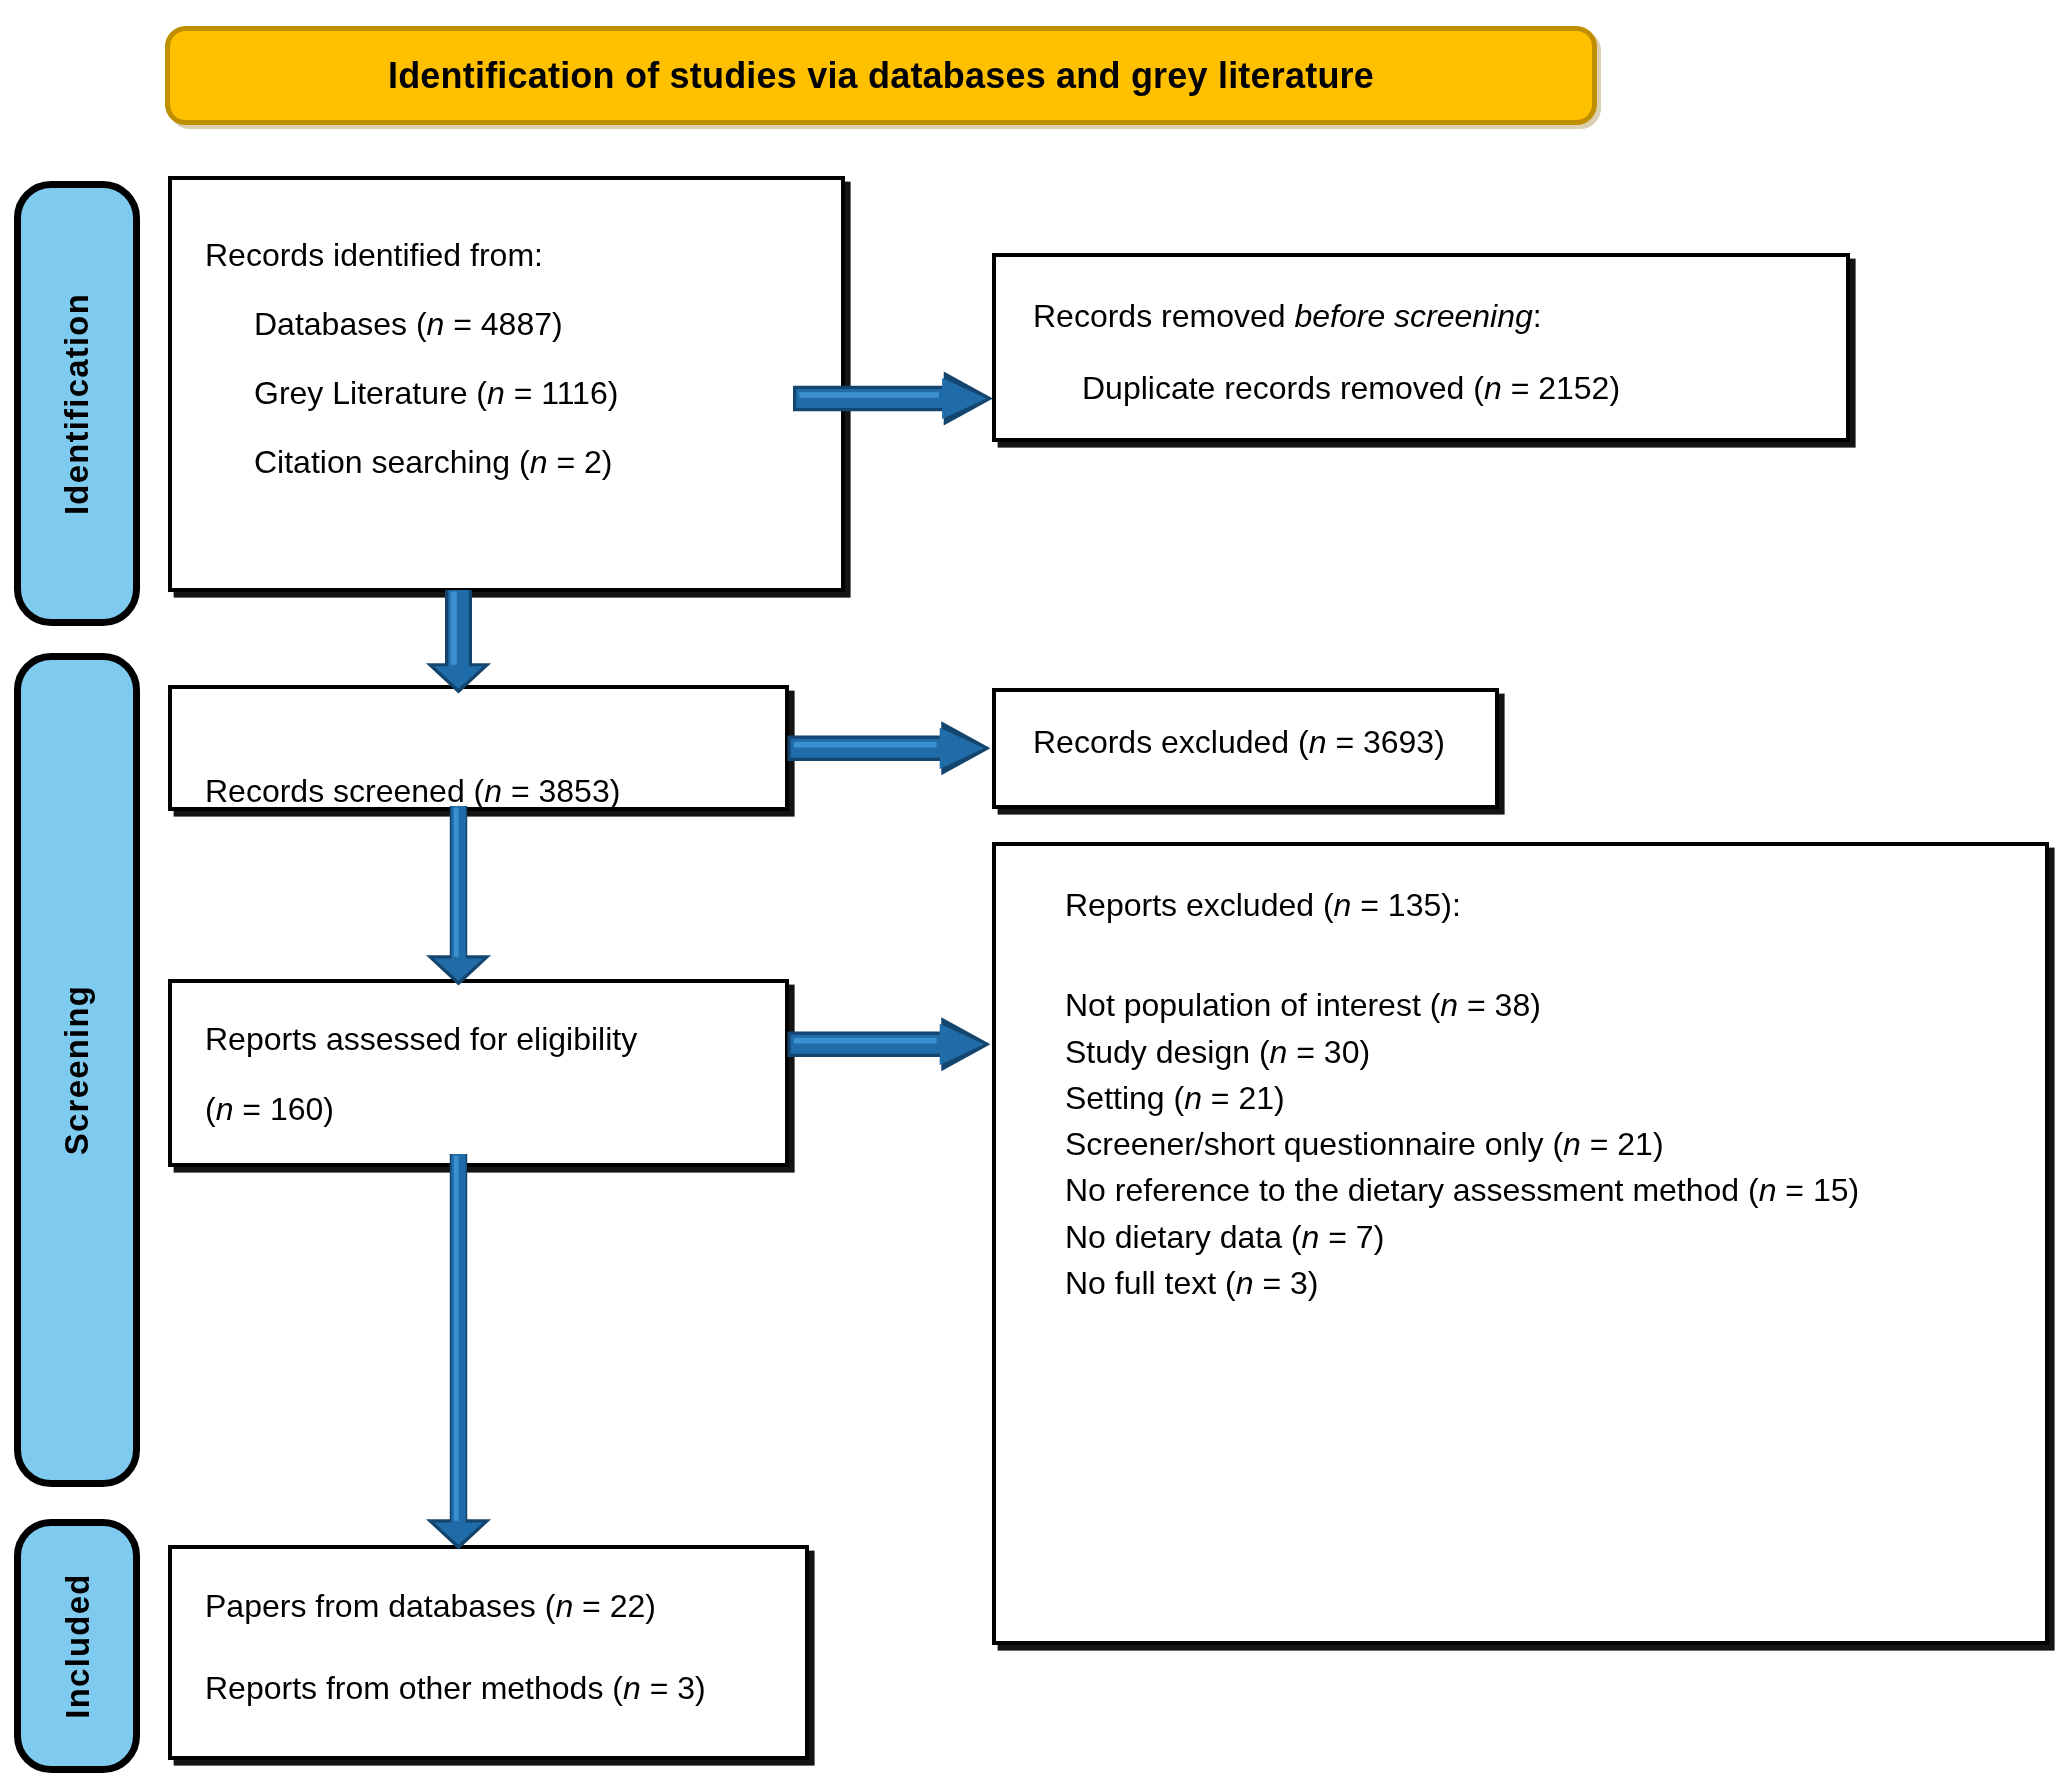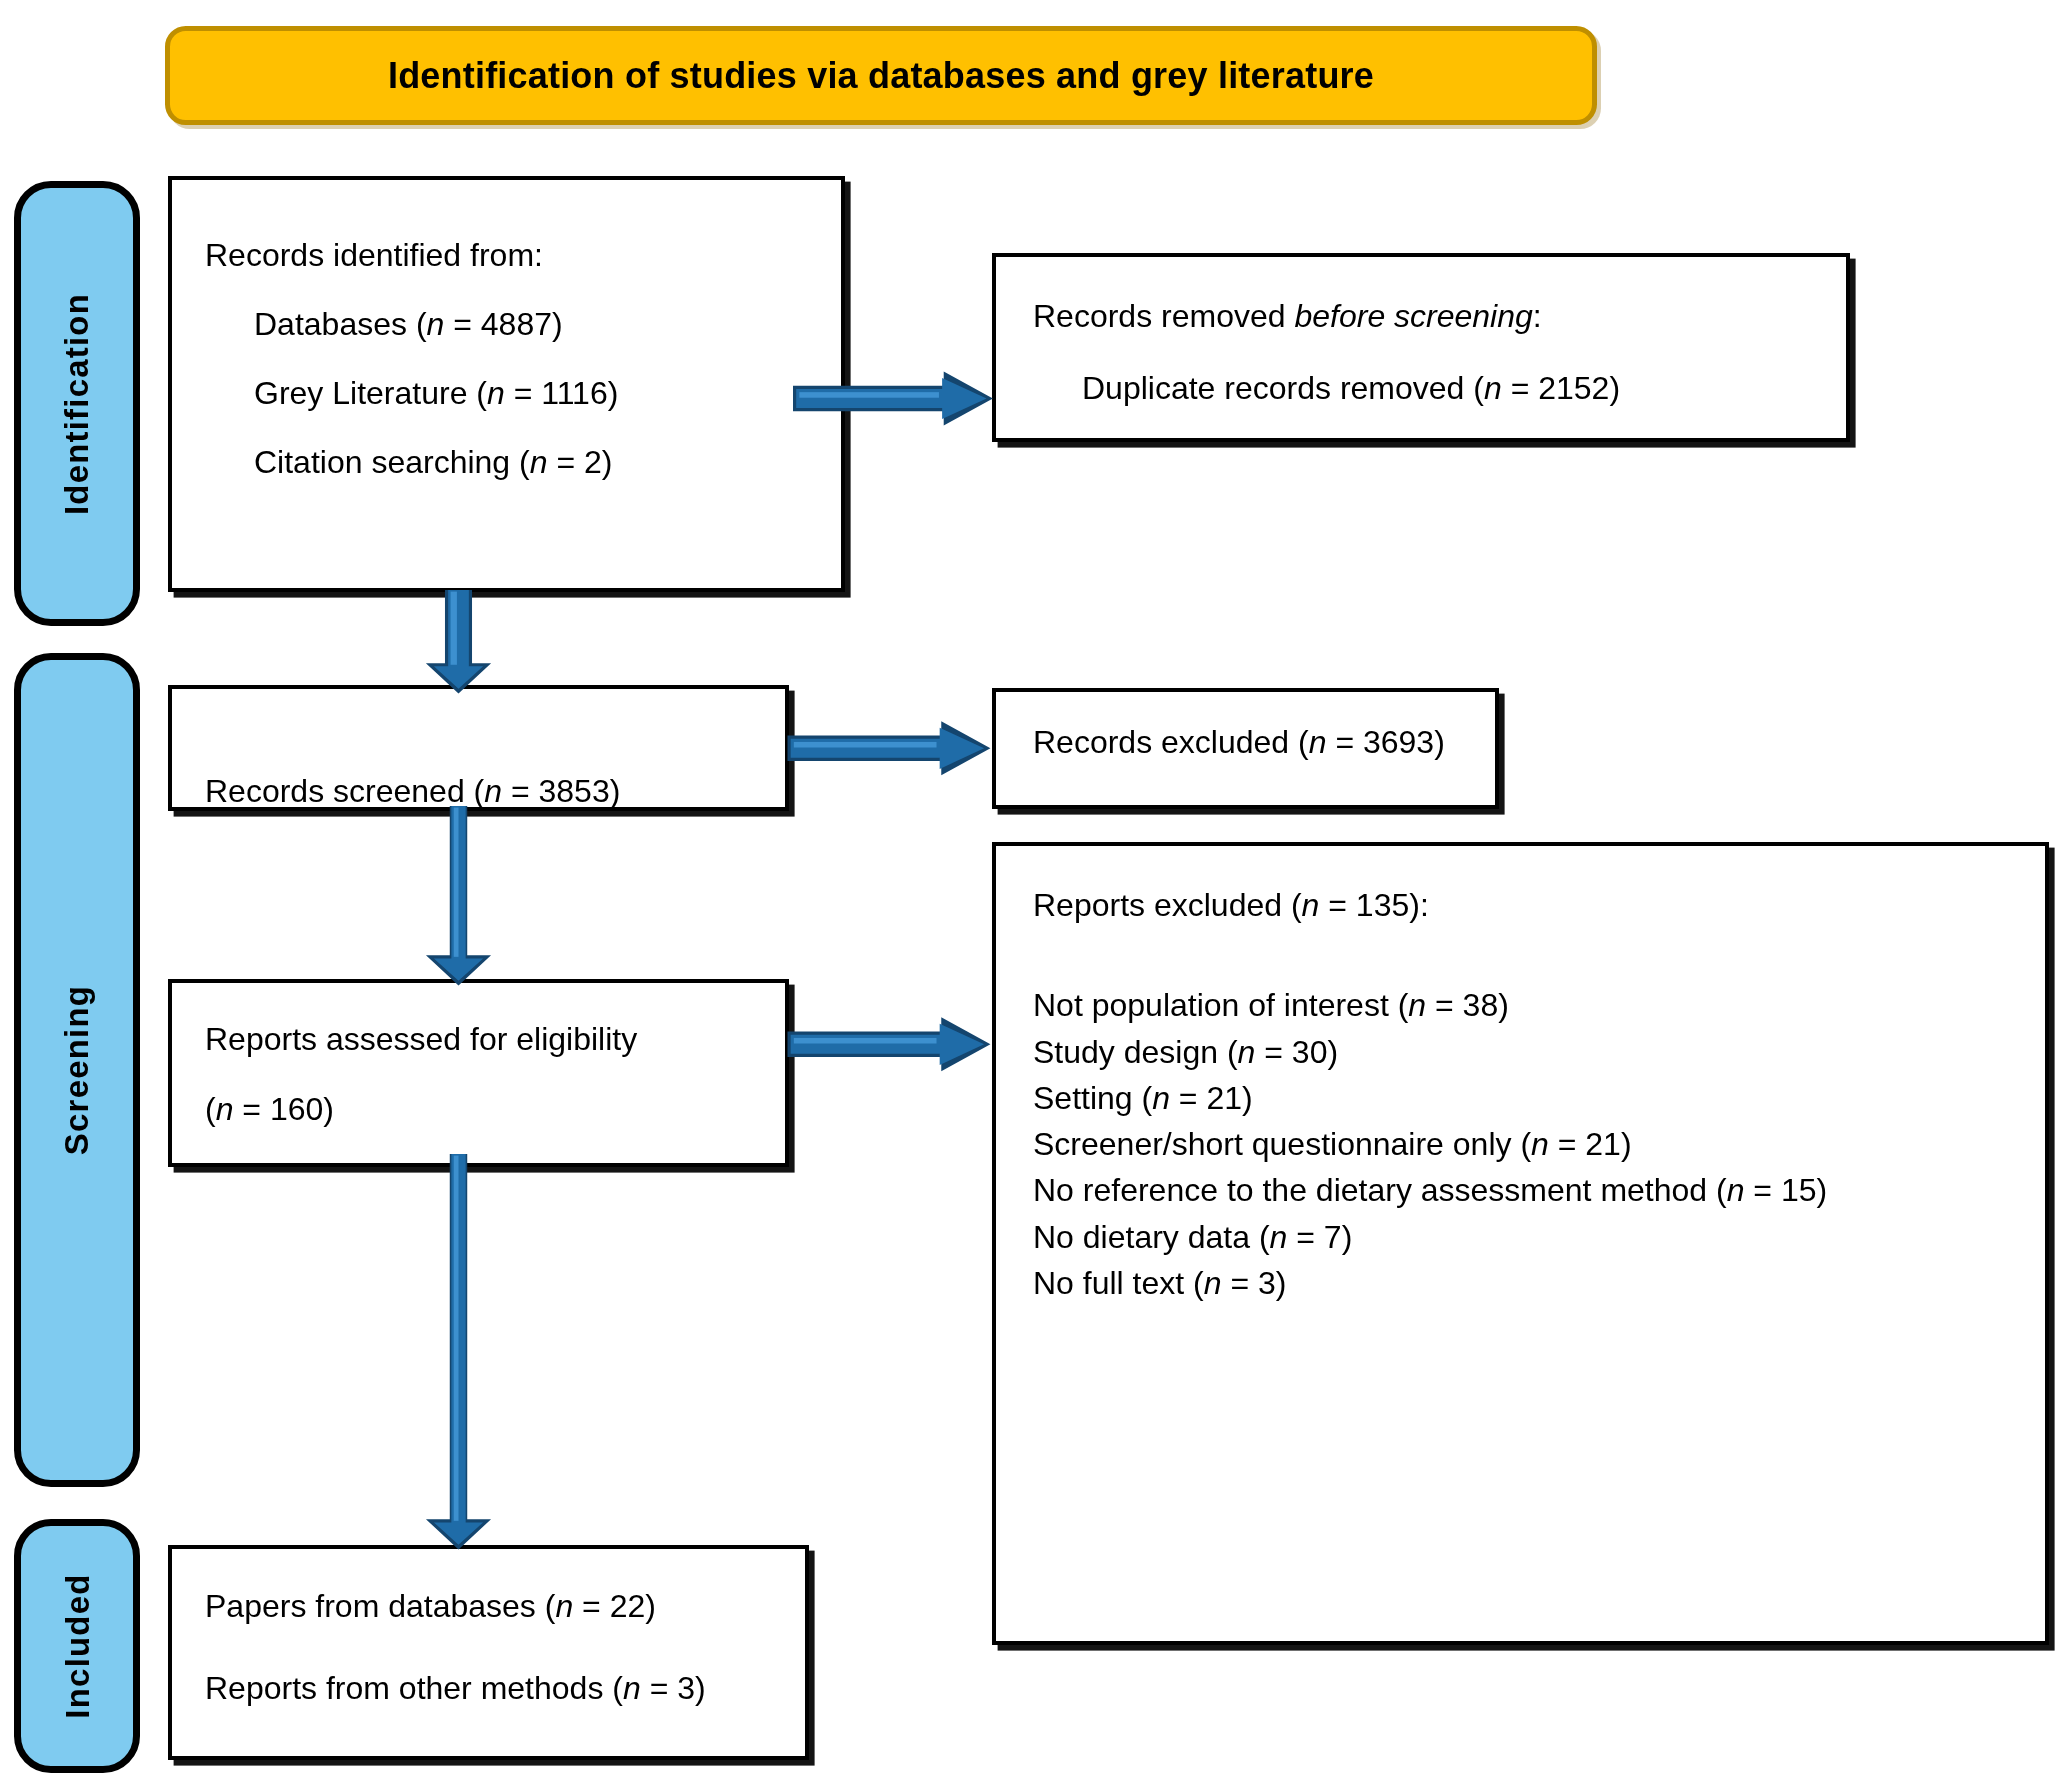--- a/index.html
+++ b/index.html
@@ -93,21 +93,21 @@
   #box-screened    { left: 168px;  top: 685px;  width: 621px;  height: 126px; padding: 0 0 0 33px;
                      display: flex; align-items: flex-end; }
 
   #box-excluded    { left: 992px; top: 688px;  width: 507px;  height: 121px; padding: 0 0 14px 37px;
                      display: flex; align-items: center; }
 
   #box-eligibility { left: 168px;  top: 979px; width: 621px;  height: 188px; padding: 40px 0 0 33px; }
   #box-eligibility .line + .line { margin-top: 38px; }
 
   #box-reports-excluded { left: 992px; top: 842px; width: 1057px; height: 803px; padding: 43px 0 0 37px; }
-  #box-reports-excluded .line { margin-bottom: 14.3px; }
+  #box-reports-excluded .line { margin-bottom: 14.3px; margin-left: 32px; }
   #box-reports-excluded .gap { height: 54px; }
 
   #box-included    { left: 168px;  top: 1545px; width: 641px;  height: 215px; padding: 41px 0 0 33px; }
   #box-included .line + .line { margin-top: 50px; }
 
   
   .arrow { position: absolute; }
 </style>
 </head>
 <body>

